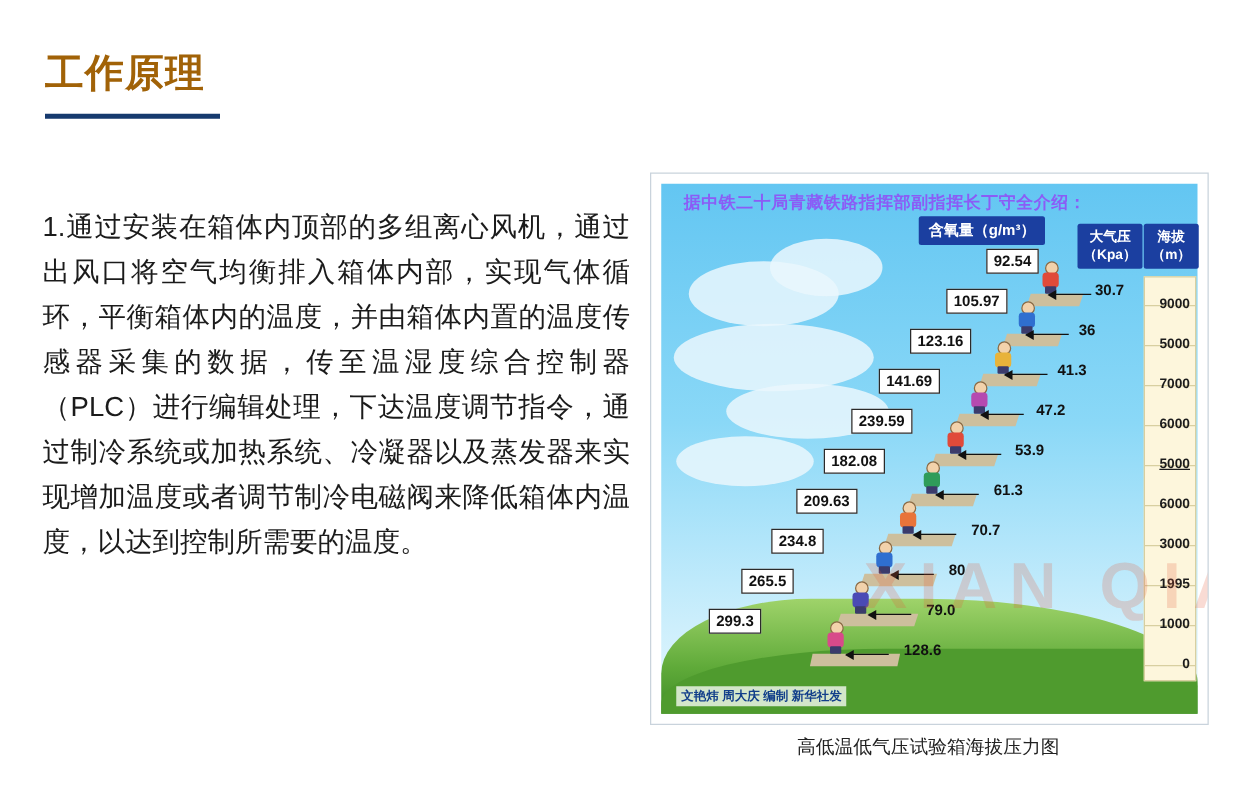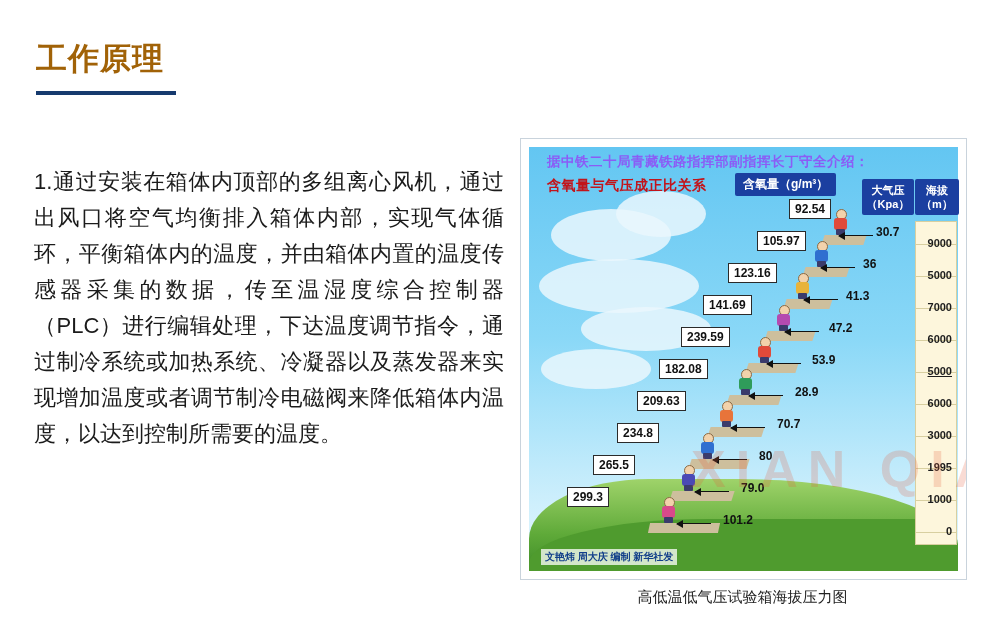--- a/index.html
+++ b/index.html
@@ -306,21 +306,20 @@
       <div class="cloud" style="left:30px; top:70px; width:120px; height:52px;"></div>
       <div class="cloud" style="left:95px; top:52px; width:90px; height:46px;"></div>
       <div class="cloud" style="left:18px; top:120px; width:160px; height:54px;"></div>
       <div class="cloud" style="left:60px; top:168px; width:130px; height:44px;"></div>
       <div class="cloud" style="left:20px; top:210px; width:110px; height:40px;"></div>
 
       <div class="ground"></div>
       <div class="ground2"></div>
 
       <div class="chart-title">据中铁二十局青藏铁路指挥部副指挥长丁守全介绍：</div>
-      <div class="chart-subtitle">含氧量与气压成正比关系</div>
       <div class="legend-o2">含氧量（g/m³）</div>
       <div class="legend-pressure">
         <div>大气压</div>
         <div>（Kpa）</div>
       </div>
       <div class="legend-alt">
         <div>海拔</div>
         <div>（m）</div>
       </div>
 
@@ -428,33 +427,33 @@
 
       <div class="pr" style="left:325px; top:150px;">41.3</div>
       <div class="arrow" style="left:283px; top:160px;"></div>
 
       <div class="pr" style="left:308px; top:182px;">47.2</div>
       <div class="arrow" style="left:264px; top:192px;"></div>
 
       <div class="pr" style="left:291px; top:214px;">53.9</div>
       <div class="arrow" style="left:246px; top:224px;"></div>
 
-      <div class="pr" style="left:274px; top:246px;">28.9</div>
+      <div class="pr" style="left:274px; top:246px;">61.3</div>
       <div class="arrow" style="left:228px; top:256px;"></div>
 
       <div class="pr" style="left:256px; top:278px;">70.7</div>
       <div class="arrow" style="left:210px; top:288px;"></div>
 
       <div class="pr" style="left:238px; top:310px;">80</div>
       <div class="arrow" style="left:192px; top:320px;"></div>
 
       <div class="pr" style="left:220px; top:342px;">79.0</div>
       <div class="arrow" style="left:174px; top:352px;"></div>
 
-      <div class="pr" style="left:202px; top:374px;">101.2</div>
+      <div class="pr" style="left:202px; top:374px;">128.6</div>
       <div class="arrow" style="left:156px; top:384px;"></div>
 
       <div class="watermark">XIAN QIAO</div>
 
       <div class="footer-credit">文艳炜 周大庆 编制 新华社发</div>
     </div>
   </div>
 
   <div class="fig-caption">高低温低气压试验箱海拔压力图</div>
 

